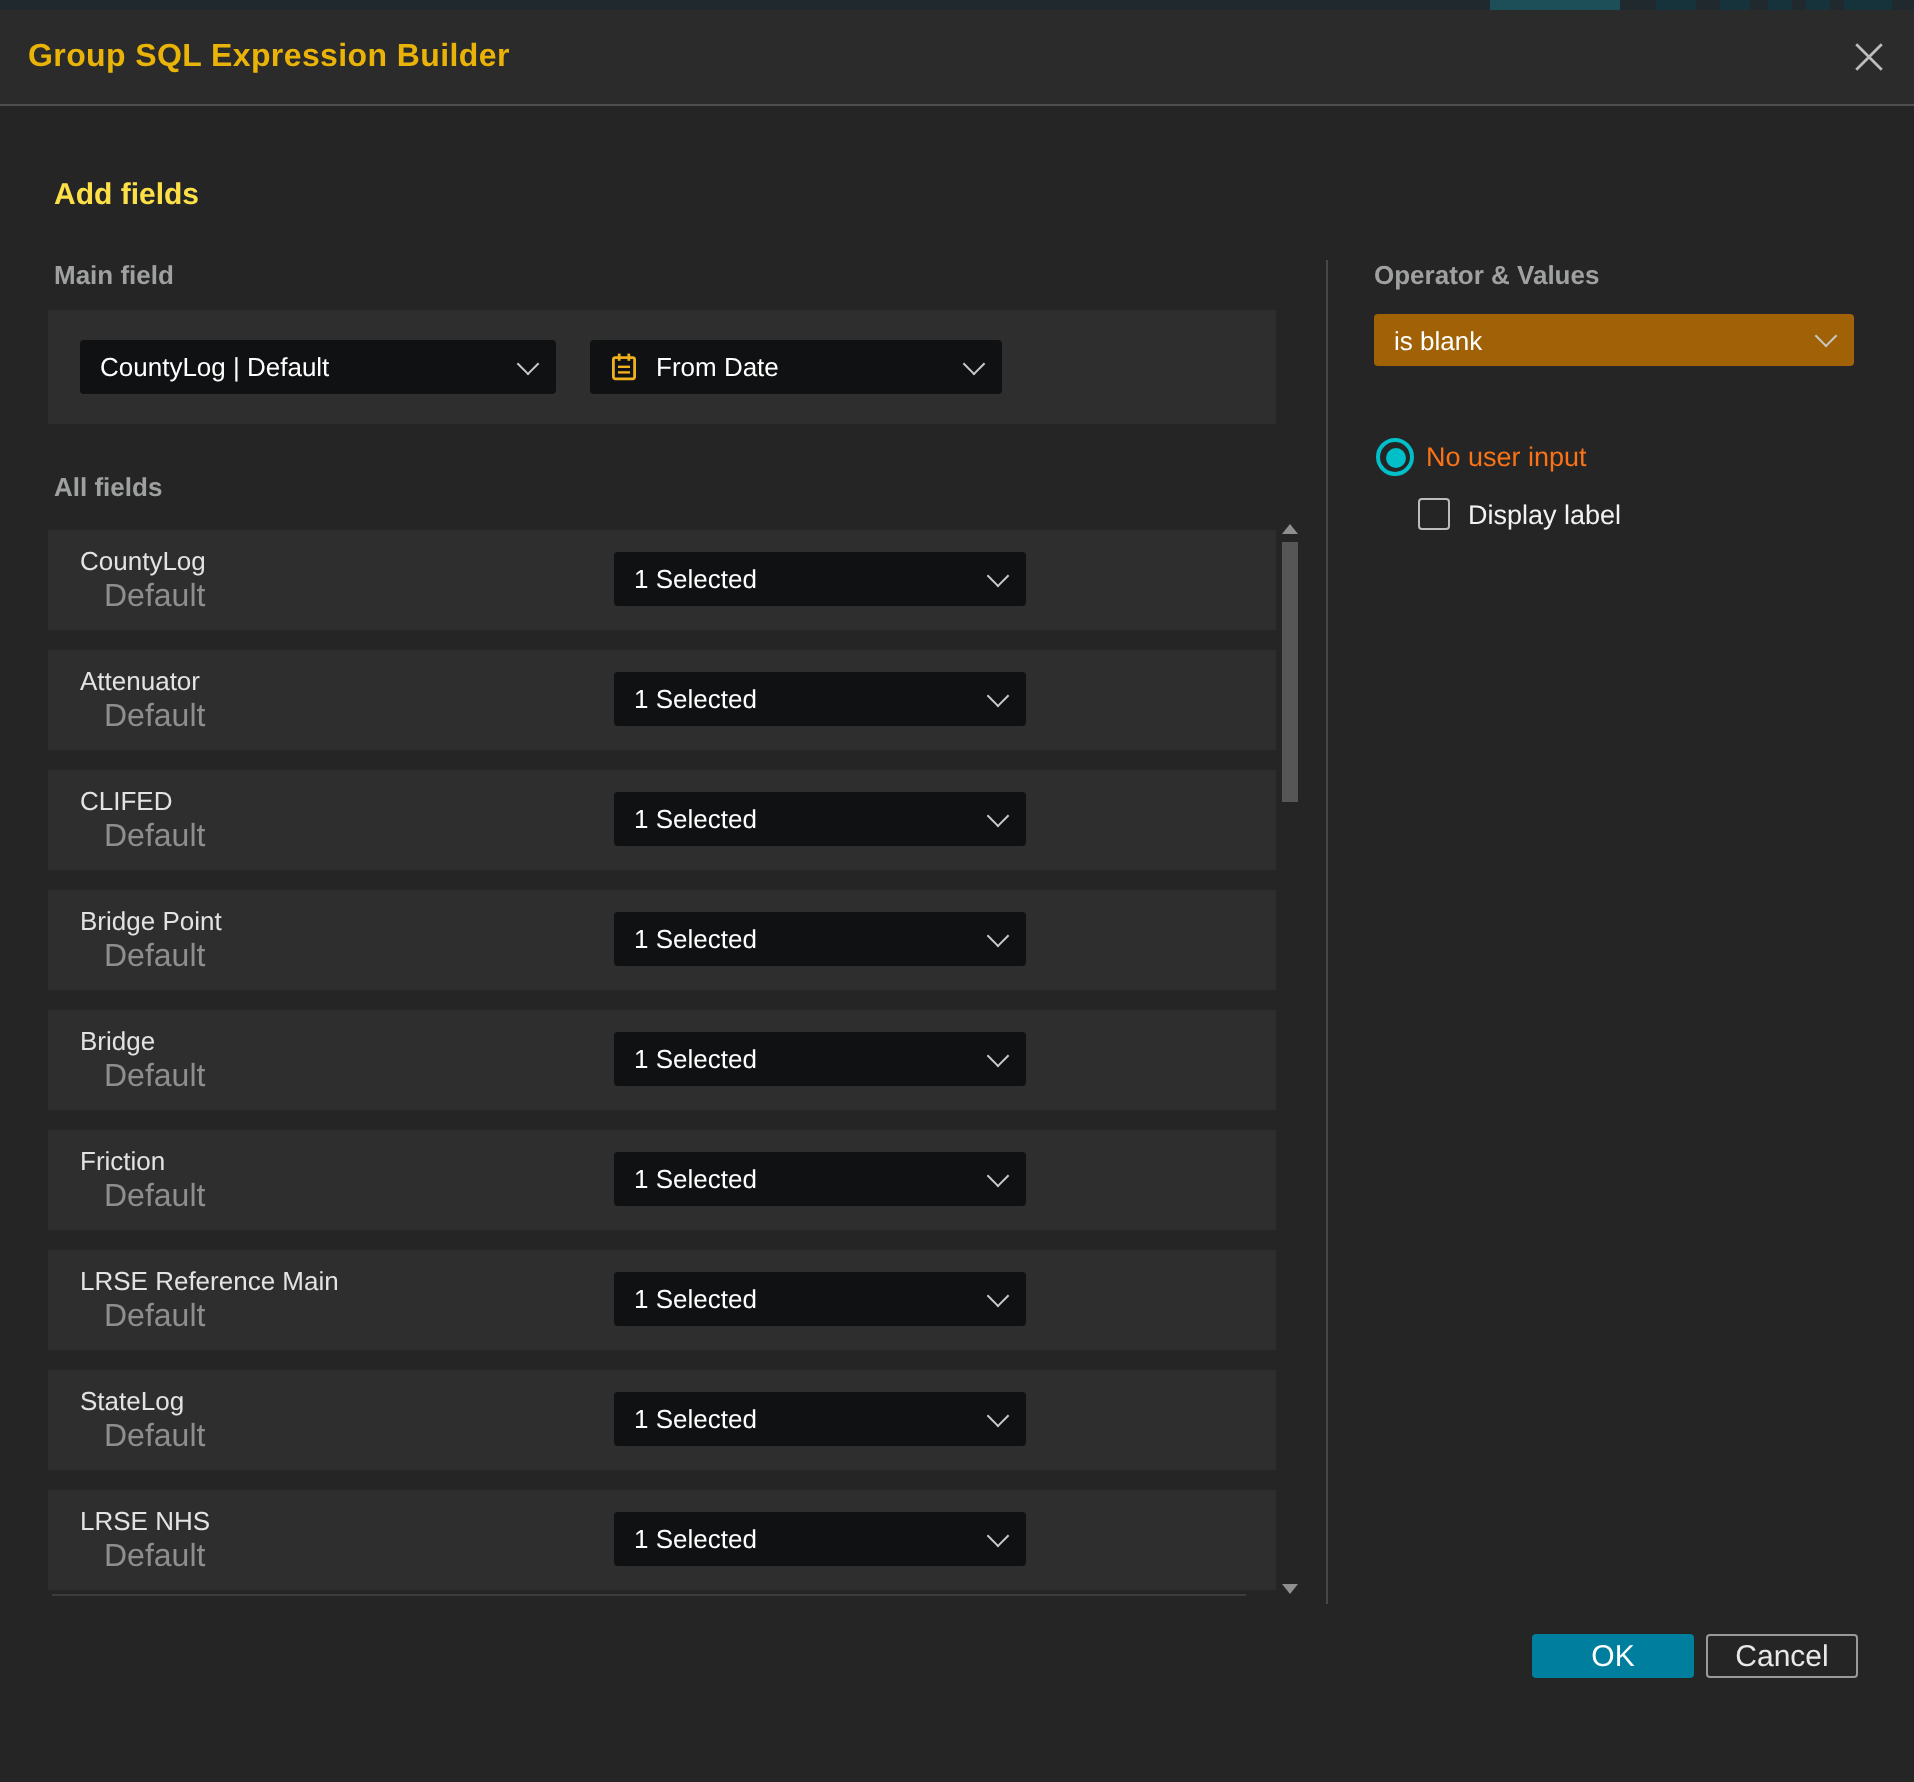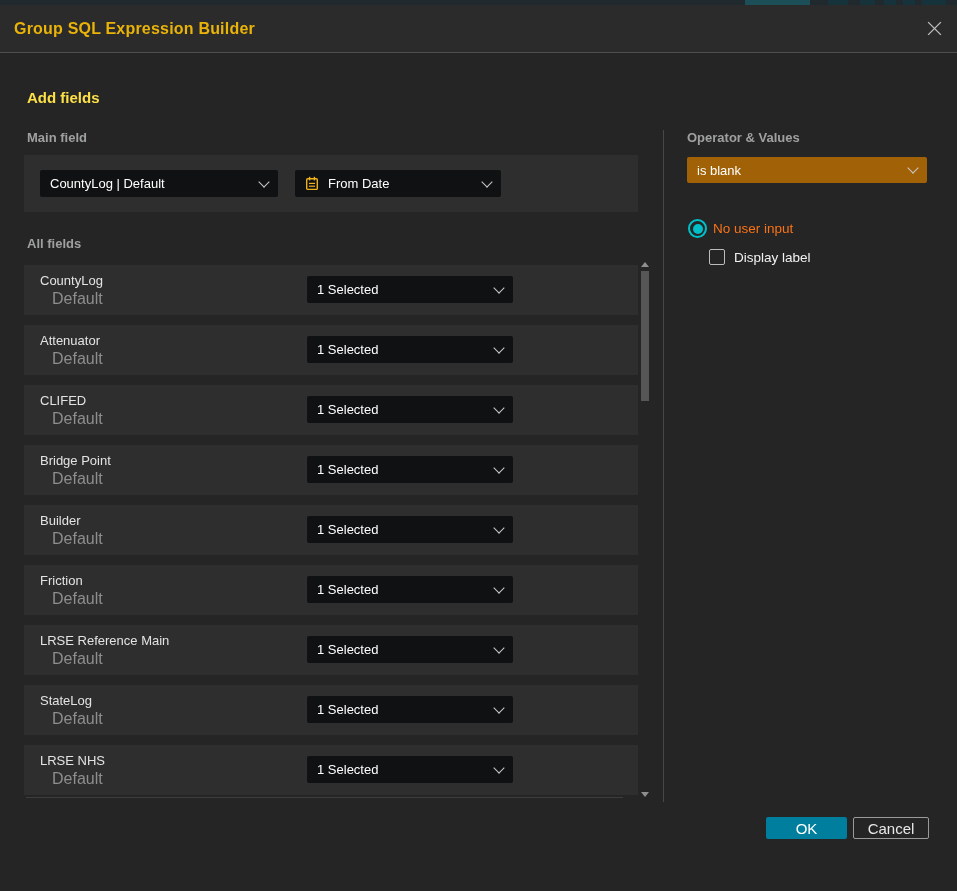--- a/index.html
+++ b/index.html
@@ -130,21 +130,21 @@
     </div>
     <div class="row" style="top:440px;">
       <div class="row-name">Bridge Point</div>
       <div class="row-sub">Default</div>
       <div class="dd row-dd">
         <span class="val">1 Selected</span>
         <span class="chev"></span>
       </div>
     </div>
     <div class="row" style="top:500px;">
-      <div class="row-name">Builder</div>
+      <div class="row-name">Bridge</div>
       <div class="row-sub">Default</div>
       <div class="dd row-dd">
         <span class="val">1 Selected</span>
         <span class="chev"></span>
       </div>
     </div>
     <div class="row" style="top:560px;">
       <div class="row-name">Friction</div>
       <div class="row-sub">Default</div>
       <div class="dd row-dd">

